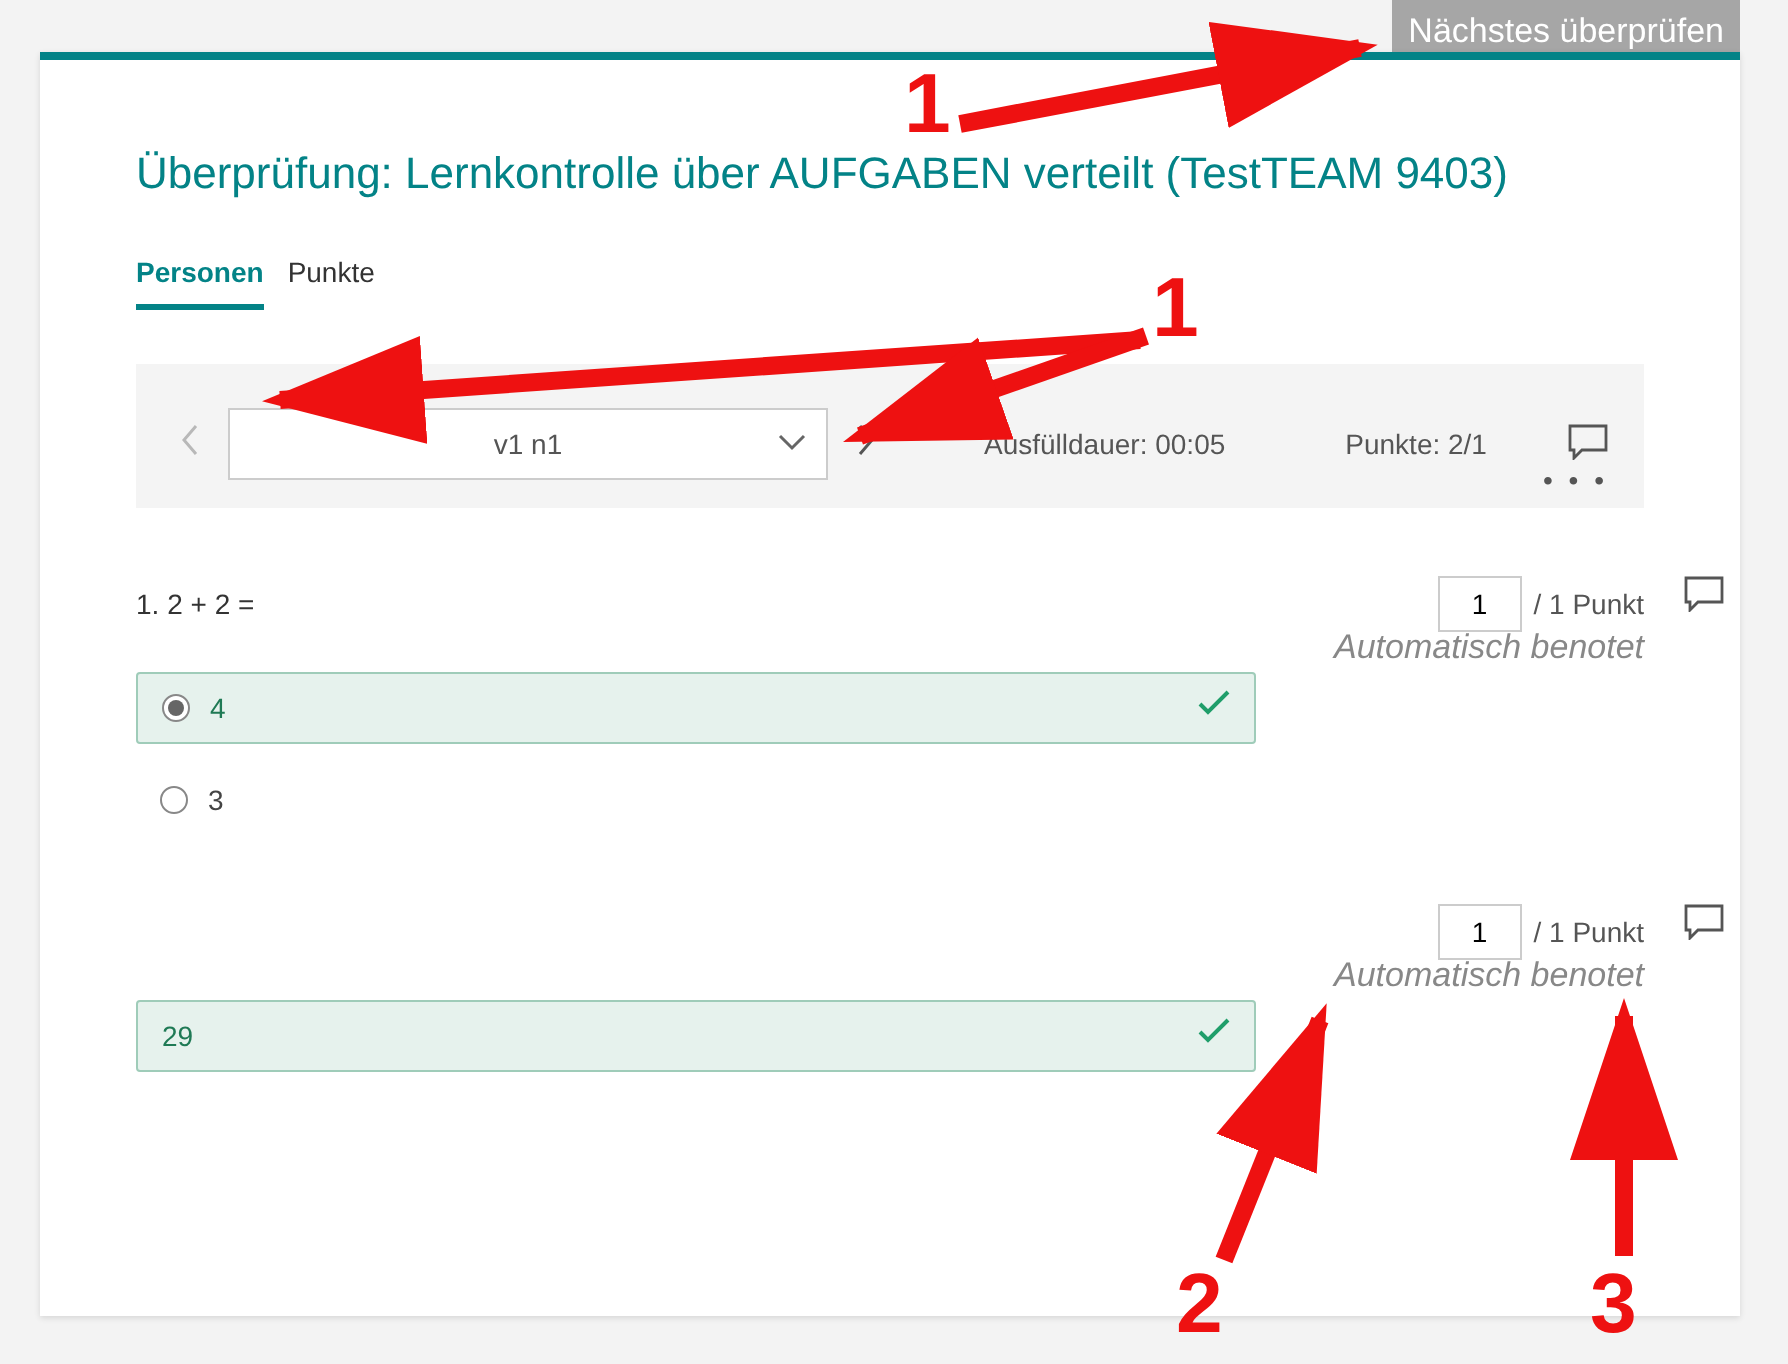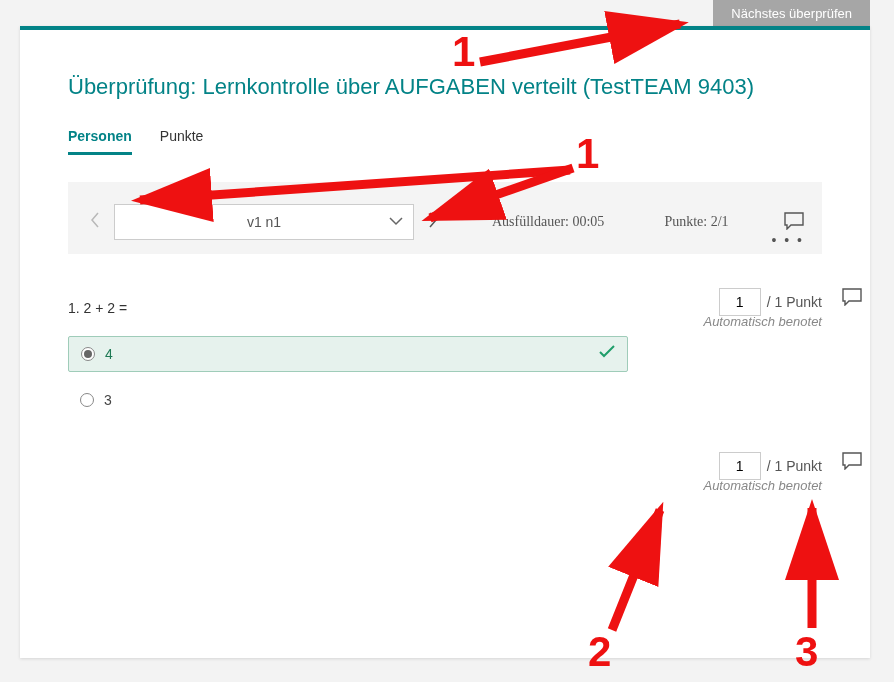--- a/index.html
+++ b/index.html
@@ -17,22 +17,22 @@
     background: #f3f3f3;
     overflow: hidden;
   }
   .top-btn {
     position: absolute;
     top: 0;
     right: 24px;
     background: #a6a6a6;
     color: #fff;
     border: none;
-    padding: 6px 18px;
-    font-size: 13px;
+    padding: 6px 8px;
+    font-size: 17px;
     cursor: pointer;
   }
   .card {
     position: absolute;
     top: 26px;
     left: 20px;
     right: 24px;
     bottom: 24px;
     background: #fff;
     border-top: 4px solid #038387;
@@ -40,21 +40,21 @@
     padding: 44px 48px 14px 48px;
   }
   .title {
     color: #038387;
     font-size: 22px;
     font-weight: 400;
     margin: 0 0 28px 0;
   }
   .tabs {
     display: flex;
-    gap: 28px;
+    gap: 12px;
     border-bottom: 1px solid transparent;
     margin-bottom: 26px;
   }
   .tab {
     padding-bottom: 8px;
     cursor: pointer;
     color: #333;
   }
   .tab.active {
     color: #038387;
@@ -87,57 +87,57 @@
     justify-content: center;
     position: relative;
     cursor: pointer;
     color: #555;
   }
   .person-select .caret {
     position: absolute;
     right: 10px;
     color: #666;
   }
-  .meta { color: #555; margin-left: 40px; white-space: nowrap; font-family: Liberation Serif, serif; }
+  .meta { color: #555; margin-left: 40px; white-space: nowrap; }
   .comment-icon, .more-icon {
     color: #555;
   }
   .summary .comment-icon { margin-left: auto; cursor: pointer; }
   .summary .more-dots {
     position: absolute;
     right: 18px;
     bottom: 6px;
     color: #555;
     letter-spacing: 2px;
     cursor: pointer;
   }
   .question {
     margin-top: 34px;
     position: relative;
   }
   .q-head {
     display: flex;
-    align-items: flex-end;
+    align-items: center;
   }
   .q-text { color: #333; flex: 0 0 auto; }
   .q-score { margin-left: auto; display: flex; align-items: center; gap: 6px; color: #555; }
   .score-input {
     width: 42px;
     height: 28px;
     border: 1px solid #ccc;
     text-align: center;
     font-size: 14px;
   }
   .auto-graded {
     color: #888;
     font-style: italic;
     position: absolute;
     right: 0;
     top: 26px;
-    font-size: 13px;
+    font-size: 17px;
   }
   .q-comment {
     position: absolute;
     right: -40px;
     top: 0;
     color: #555;
     cursor: pointer;
   }
   .answers { margin-top: 20px; }
   .answer {
@@ -264,20 +264,30 @@
           <input class="score-input" value="1" style="">
           <span>/ 1 Punkt</span>
         </div>
       </div>
       <span class="auto-graded">Automatisch benotet</span>
       <span class="q-comment">
         <svg width="20" height="18" viewBox="0 0 20 18">
             <path d="M1 1 H19 V13 H7 L3 17 V13 H1 Z" stroke="currentColor" stroke-width="1.4" fill="none"></path>
           </svg>
       </span>
+      <div class="answers">
+        <div class="answer correct">
+          <span>29</span>
+          <span class="check">
+            <svg width="16" height="14" viewBox="0 0 16 14">
+                <path d="M1 7 L5 11 L15 1" stroke="currentColor" stroke-width="2" fill="none"></path>
+              </svg>
+          </span>
+        </div>
+      </div>
     </div>
 
   </div>
 
   <span class="anno-num" style="left:452px; top:28px;">1</span>
   <svg class="arrow" style="left:480px; top:48px;" width="230" height="30">
     <defs>
         <marker id="ah" markerWidth="10" markerHeight="10" refX="8" refY="3" orient="auto">
           <path d="M0,0 L9,3 L0,6 Z" fill="#e11"></path>
         </marker>

